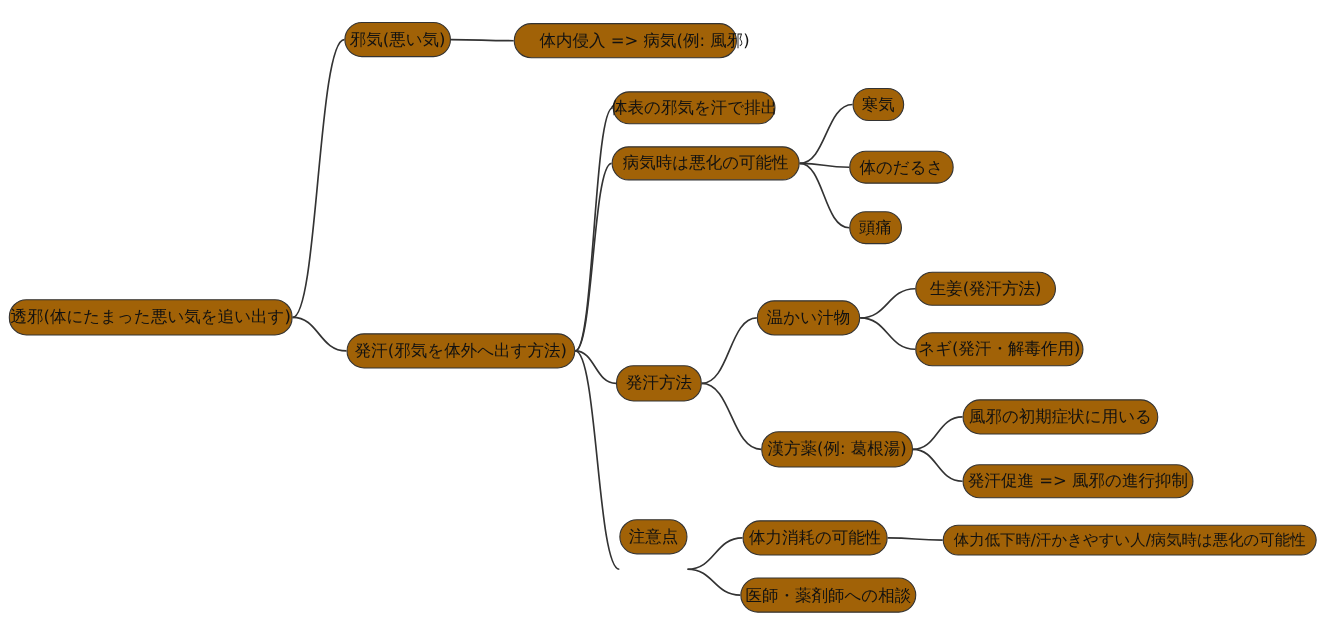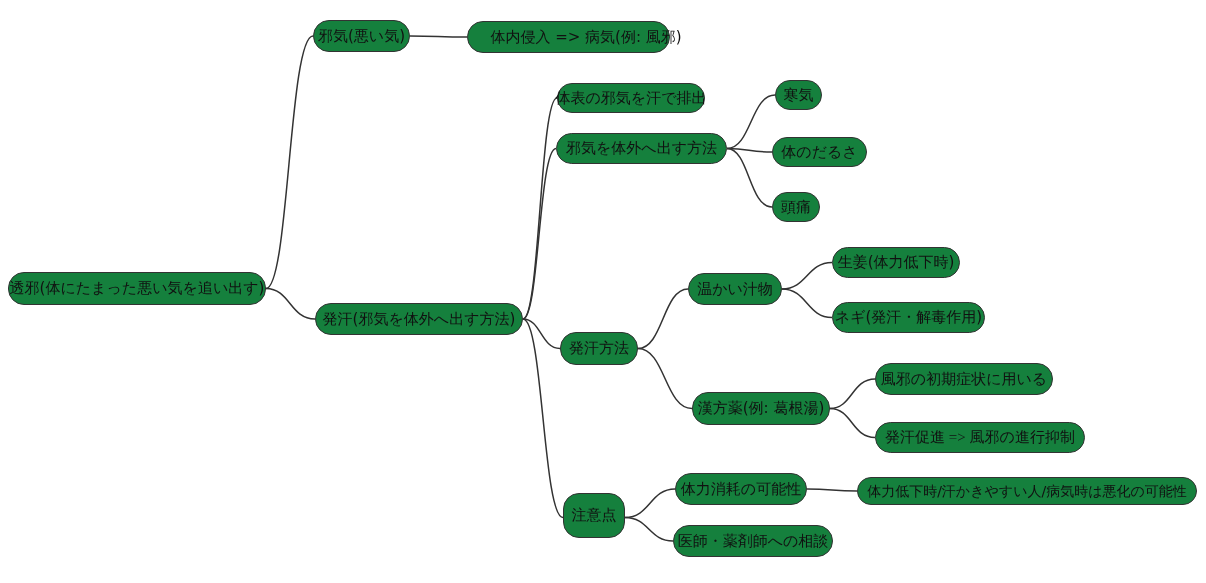--- a/index.html
+++ b/index.html
@@ -8,21 +8,21 @@
     width:1206px;height:583px;
     background:#ffffff;
     font-family:"DejaVu Sans","Liberation Sans",sans-serif;
     overflow:hidden;
   }
   .edges{position:absolute;left:0;top:0;width:1206px;height:583px;}
   .edges path{fill:none;stroke:#333333;stroke-width:1.5px;}
   .node{
     position:absolute;
     box-sizing:border-box;
-    background:#15803d;
+    background:#a16207;
     border:1.5px solid #333333;
     border-radius:16px;
     display:flex;align-items:center;justify-content:center;
     font-size:15px;line-height:1;color:#111111;
     white-space:nowrap;
     padding:0 6px;
   }
 </style>
 </head>
 <body>
@@ -54,43 +54,43 @@
   <div class="node" style="left:8px;top:272px;width:258px;height:33px;">透邪(体にたまった悪い気を追い出す)</div>
 
   <div class="node" style="left:313px;top:20px;width:97px;height:32px;">邪気(悪い気)</div>
 
   <div class="node" style="left:467px;top:21px;width:203px;height:32px;padding-left:41px;">体内侵入 =&gt; 病気(例: 風邪)</div>
 
   <div class="node" style="left:315px;top:303px;width:208px;height:32px;">発汗(邪気を体外へ出す方法)</div>
 
   <div class="node" style="left:557px;top:83px;width:148px;height:30px;">体表の邪気を汗で排出</div>
 
-  <div class="node" style="left:556px;top:133px;width:171px;height:31px;">邪気を体外へ出す方法</div>
+  <div class="node" style="left:556px;top:133px;width:171px;height:31px;">病気時は悪化の可能性</div>
 
   <div class="node" style="left:775px;top:80px;width:47px;height:30px;">寒気</div>
 
   <div class="node" style="left:772px;top:137px;width:95px;height:30px;text-align:center;">体のだるさ</div>
 
   <div class="node" style="left:772px;top:192px;width:48px;height:30px;">頭痛</div>
 
   <div class="node" style="left:560px;top:332px;width:78px;height:33px;">発汗方法</div>
 
   <div class="node" style="left:688px;top:273px;width:94px;height:32px;">温かい汁物</div>
 
-  <div class="node" style="left:832px;top:247px;width:128px;height:31px;">生姜(体力低下時)</div>
+  <div class="node" style="left:832px;top:247px;width:128px;height:31px;">生姜(発汗方法)</div>
 
   <div class="node" style="left:832px;top:302px;width:153px;height:31px;">ネギ(発汗・解毒作用)</div>
 
   <div class="node" style="left:692px;top:392px;width:138px;height:33px;">漢方薬(例: 葛根湯)</div>
 
   <div class="node" style="left:875px;top:363px;width:178px;height:32px;">風邪の初期症状に用いる</div>
 
-  <div class="node" style="left:875px;top:422px;width:210px;height:31px;font-family:Liberation Serif, serif;">発汗促進 =&gt; 風邪の進行抑制</div>
+  <div class="node" style="left:875px;top:422px;width:210px;height:31px;">発汗促進 =&gt; 風邪の進行抑制</div>
 
-  <div class="node" style="left:563px;top:493px;width:62px;height:45px;">注意点</div>
+  <div class="node" style="left:563px;top:472px;width:62px;height:32px;">注意点</div>
 
   <div class="node" style="left:675px;top:473px;width:132px;height:32px;">体力消耗の可能性</div>
 
   <div class="node" style="left:857px;top:477px;width:340px;height:28px;font-size:14px;">体力低下時/汗かきやすい人/病気時は悪化の可能性</div>
 
   <div class="node" style="left:673px;top:525px;width:160px;height:32px;">医師・薬剤師への相談</div>
 
 </div>
 
 </body></html>

